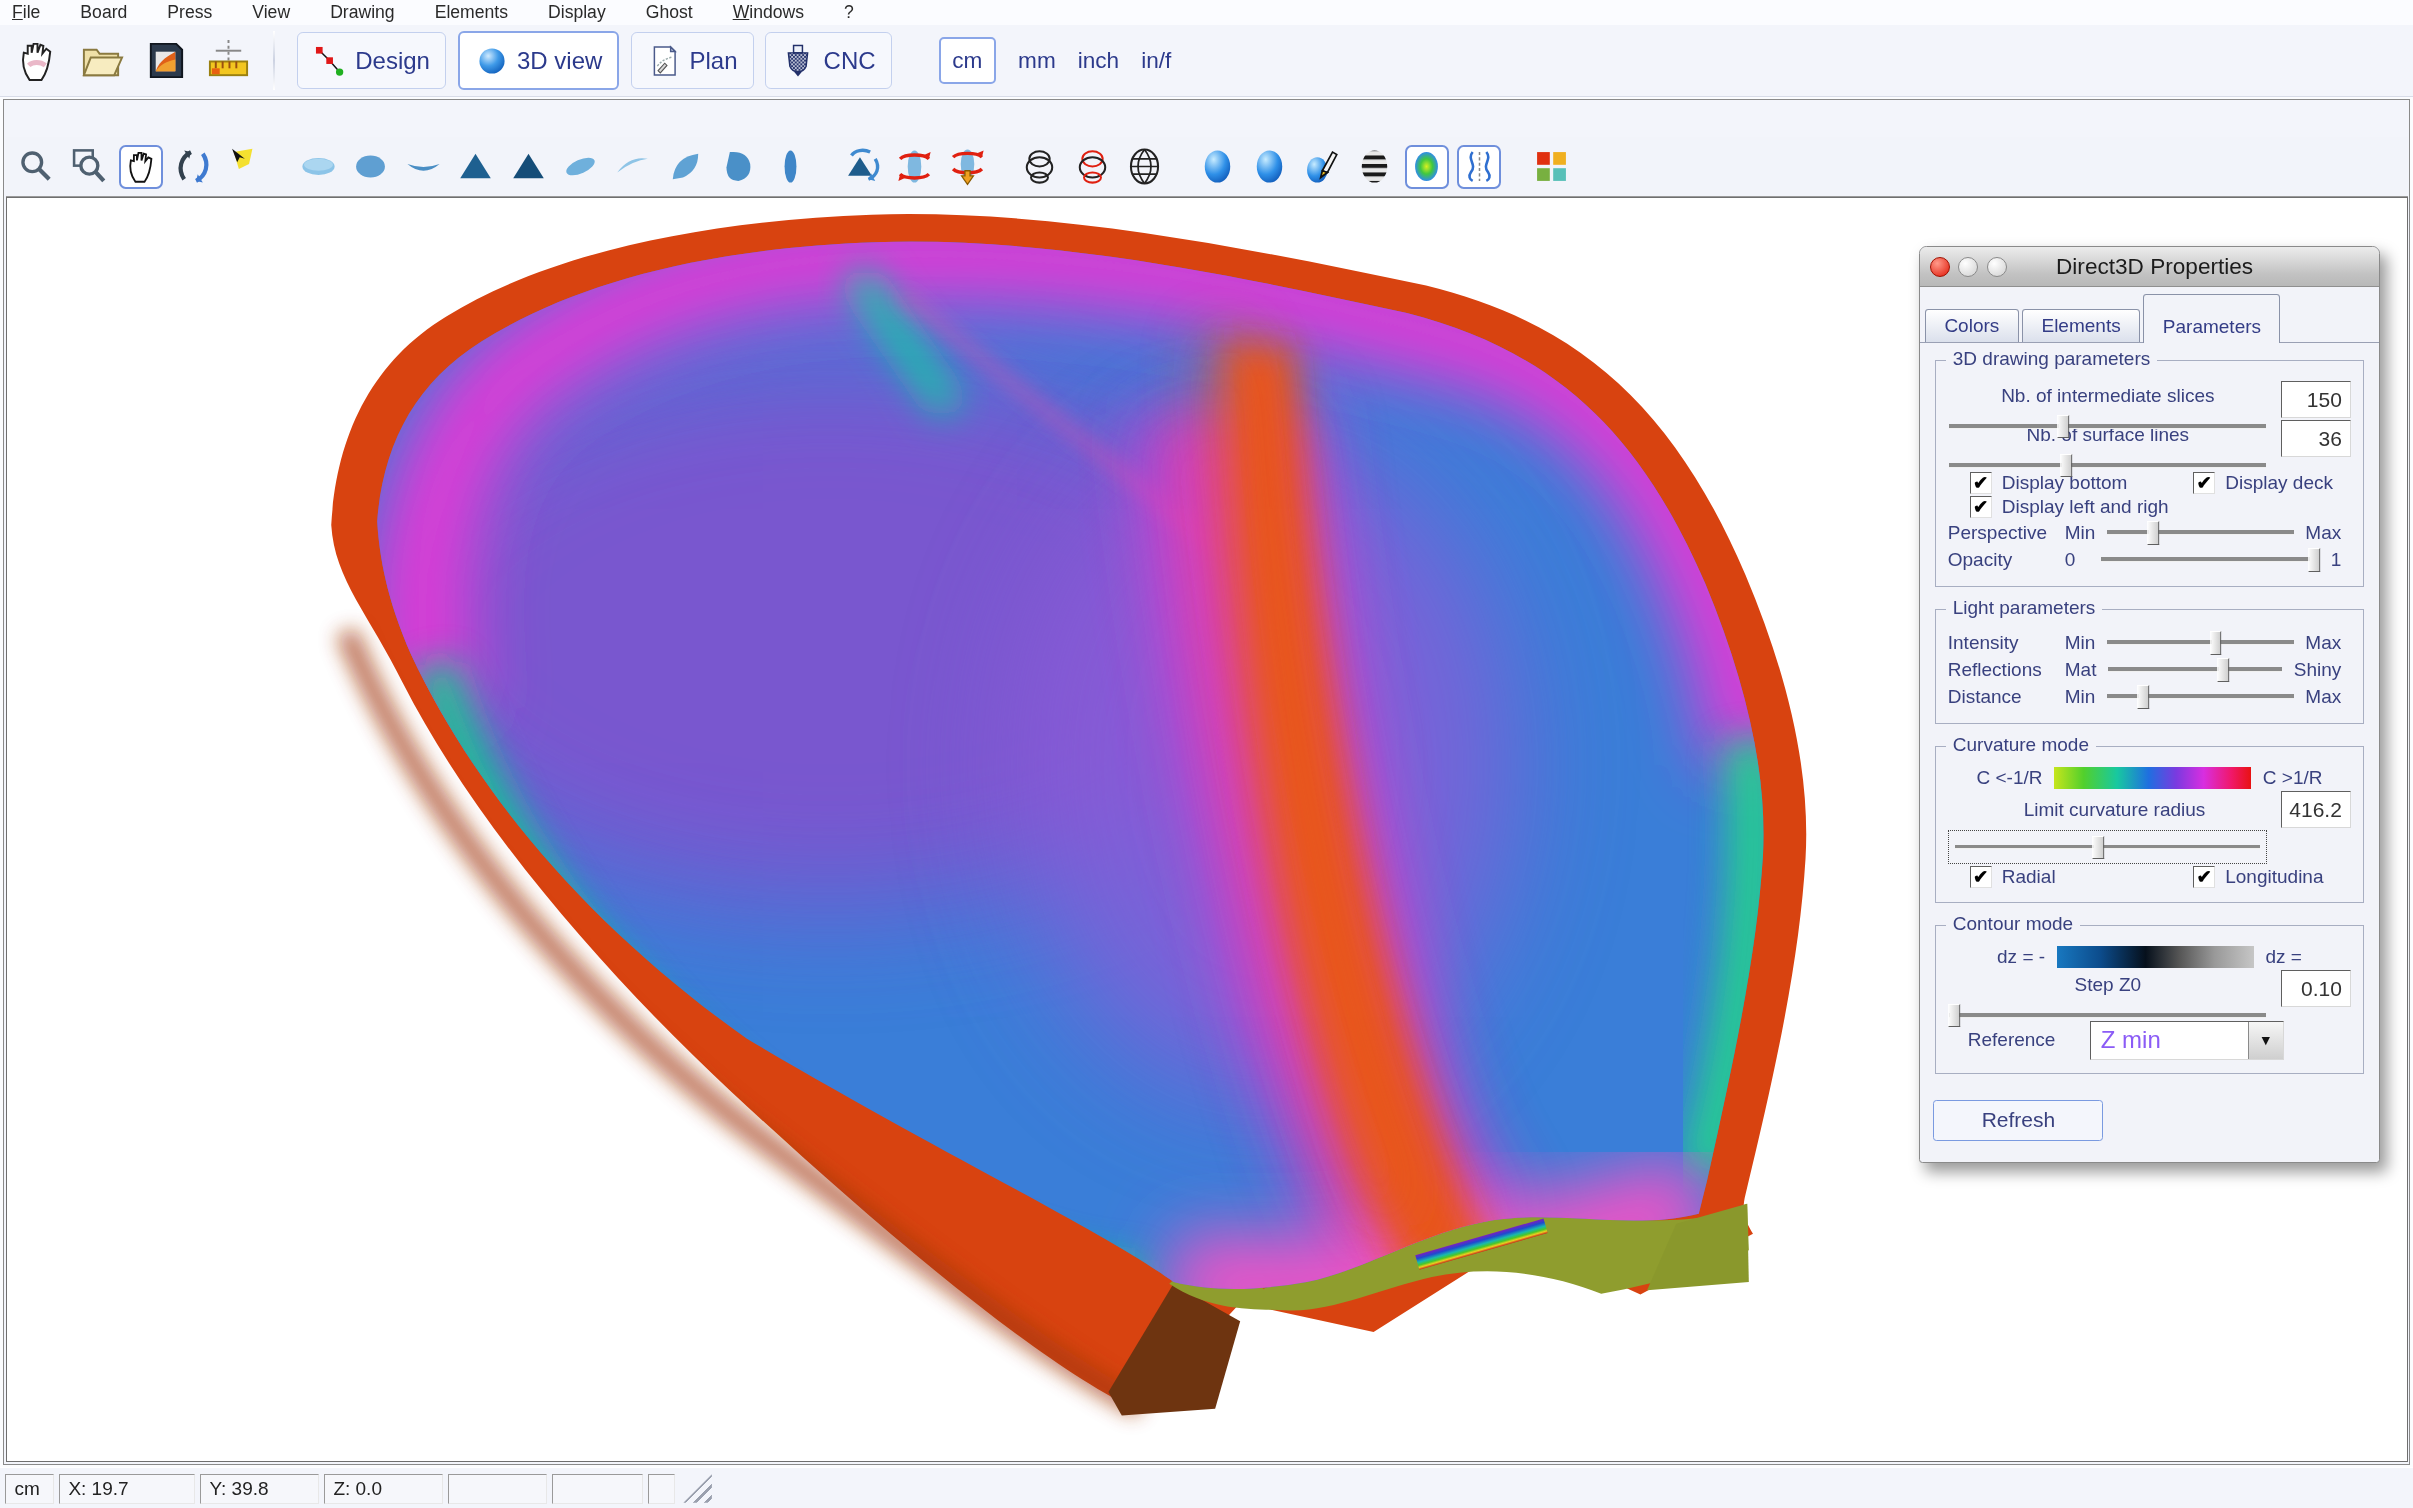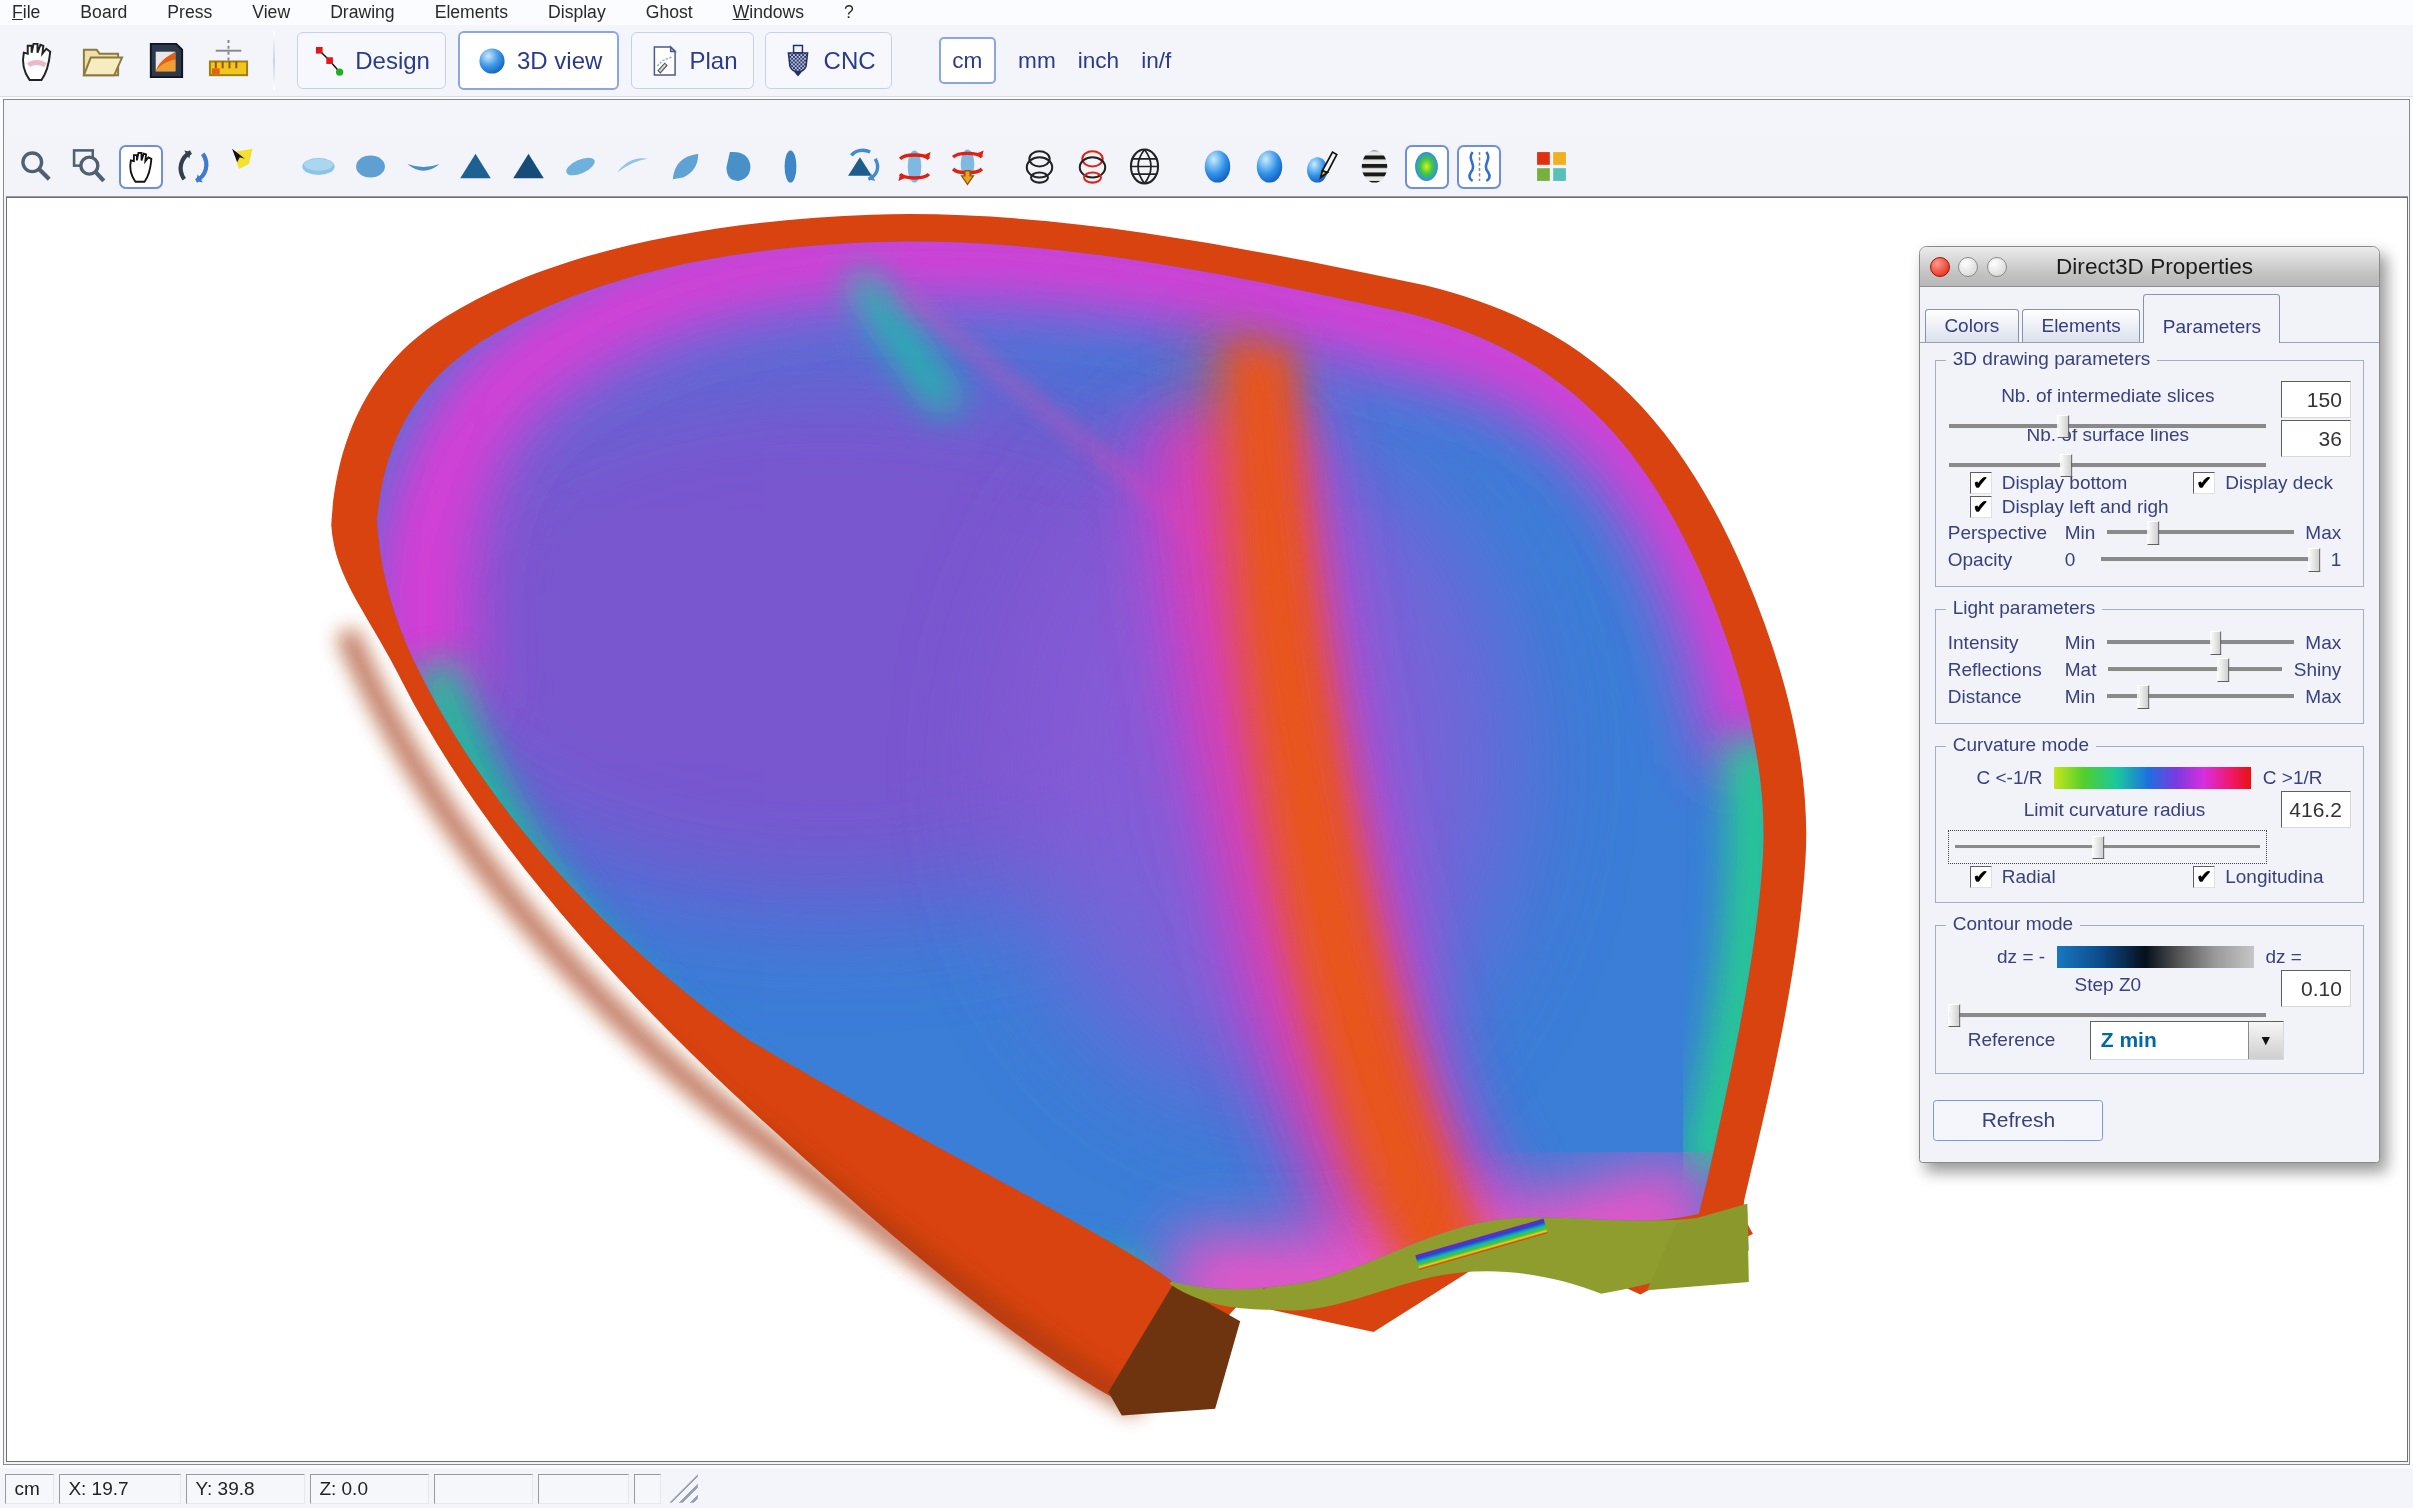--- a/index.html
+++ b/index.html
@@ -93,21 +93,21 @@
       display:flex;align-items:center;justify-content:center;margin-right:10px;flex:none;box-sizing:border-box;}
   .cb.checked::after{content:"\2714";color:#000;font-size:18.4px;font-weight:bold;line-height:1;}
   .minmax{margin:0 10px;font-size:19px;}
   .grad-curv{height:22px;width:197px;margin:0 11.7px;flex:none;
      background:linear-gradient(90deg,#c6e51c,#52d02c 15%,#18c8a0 32%,#1f6fe0 48%,#7a3ae0 62%,#d82ee0 76%,#f0186a 90%,#e81212);}
   .grad-cont{height:22px;width:197px;margin:0 11.7px;flex:none;
      background:linear-gradient(90deg,#1878c0,#0c4c8c 22%,#06101c 45%,#555555 62%,#999999 80%,#c6c6c6);}
   .dotted-box{border:1.7px dotted #444;padding:3.4px 5px;flex:1;display:flex;}
   .dropdown{width:194px;height:39px;border:1.7px solid;border-color:#5f5f5f #d8d8d8 #d8d8d8 #5f5f5f;background:#fff;
             display:flex;align-items:stretch;box-sizing:border-box;flex:none;}
-  .dropdown .val{flex:1;display:flex;align-items:center;padding-left:10px;font-size:21px;color:#0369a1;font-weight:bold;}
+  .dropdown .val{flex:1;display:flex;align-items:center;padding-left:10px;font-size:24px;color:#8b5cf6;}
   .dropdown .btn{width:34px;background:linear-gradient(#f6f6f6,#cfcfcf);border-left:1.7px solid #8a8a8a;
                  display:flex;align-items:center;justify-content:center;color:#111;font-size:14.2px;}
   .refresh-row{display:flex;justify-content:flex-start;padding:3.4px 0 10px 0;}
   .refresh-btn{width:168px;height:39px;border:0.8px solid #7a9ae0;border-radius:3.4px;background:#f4f6fc;
                display:flex;align-items:center;justify-content:center;font-size:21px;color:#39417f;}
 </style>
 </head>
 <body>
 
 <div class="app">
@@ -524,21 +524,21 @@
                    C 1572,575 1546,340 1538,178
                    C 1505,172 1472,170 1452,170 Z" fill="#e8541a" filter="url(#b22)"></path>
           <path d="M 1452,170 C 1470,520 1530,900 1660,1230" fill="none" stroke="#e85a20" stroke-width="40" filter="url(#b40)" opacity="0.8"></path>
         </g>
       </svg>
     </div>
   </div>
 
   <div class="statusbar">
     <span class="sb-cell" style="width:49px">cm</span>
-    <span class="sb-cell" style="width:122px">X: 19.7</span>
+    <span class="sb-cell" style="width:136px">X: 19.7</span>
     <span class="sb-cell" style="width:119px">Y: 39.8</span>
     <span class="sb-cell" style="width:119px">Z: 0.0</span>
     <span class="sb-cell" style="width:99px"></span>
     <span class="sb-cell" style="width:91px"></span>
     <span class="sb-cell" style="width:27px"></span>
     <span class="sb-grip"></span>
   </div>
 
   <div class="dialog">
     <div class="dlg-titlebar">

